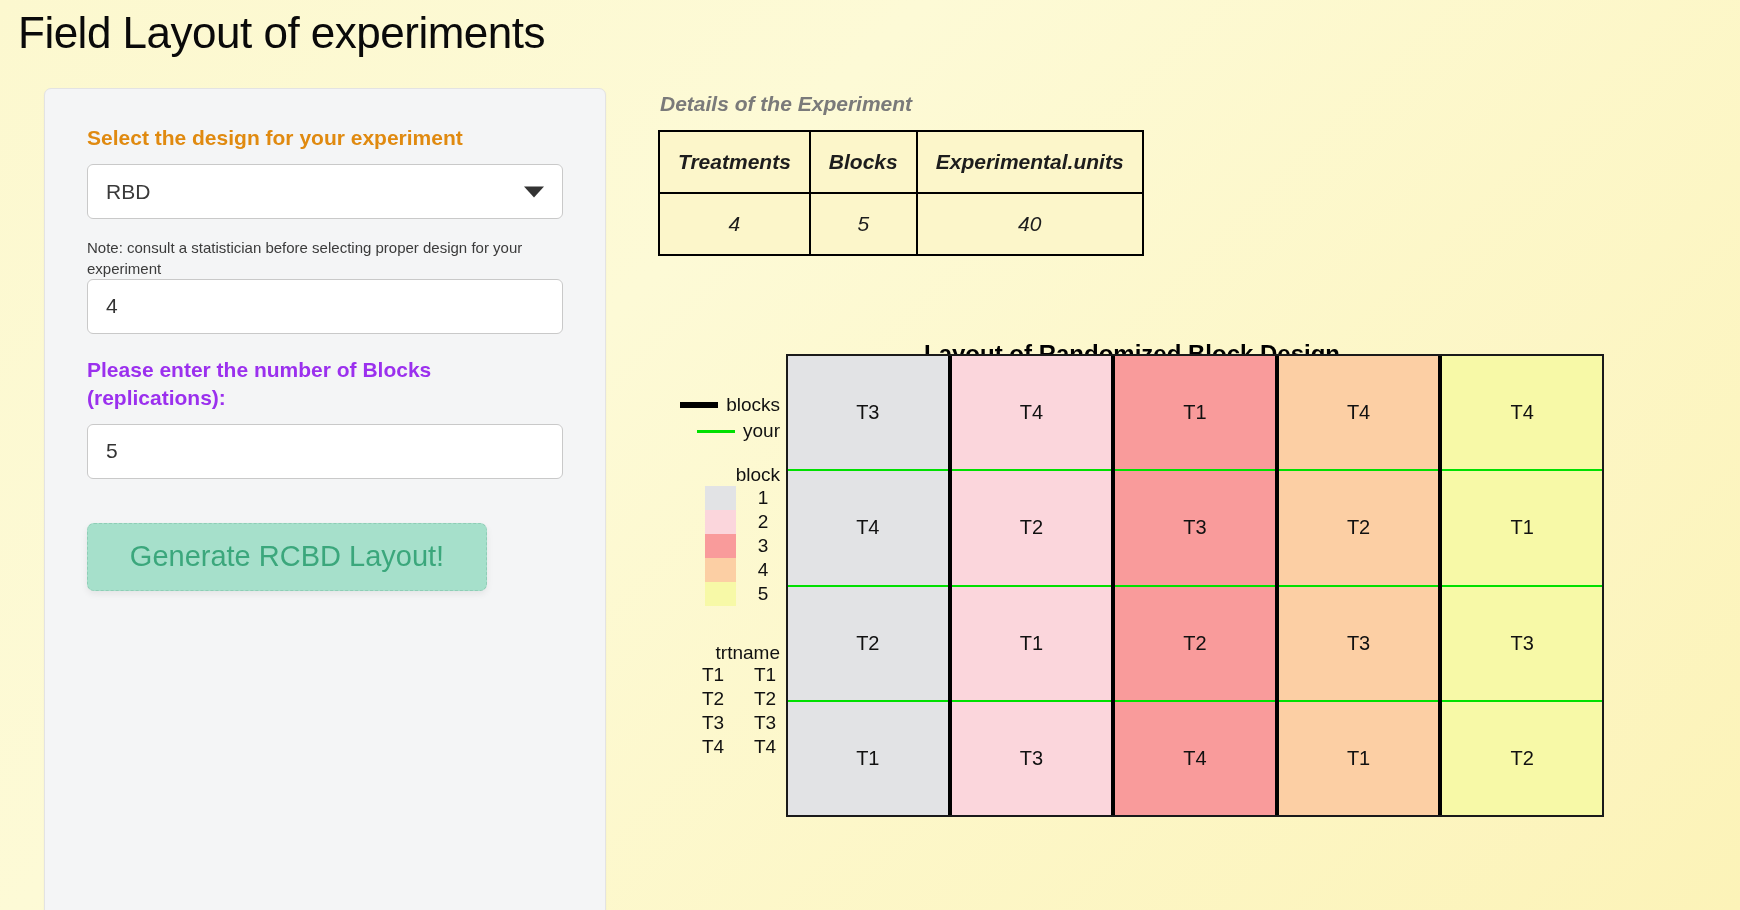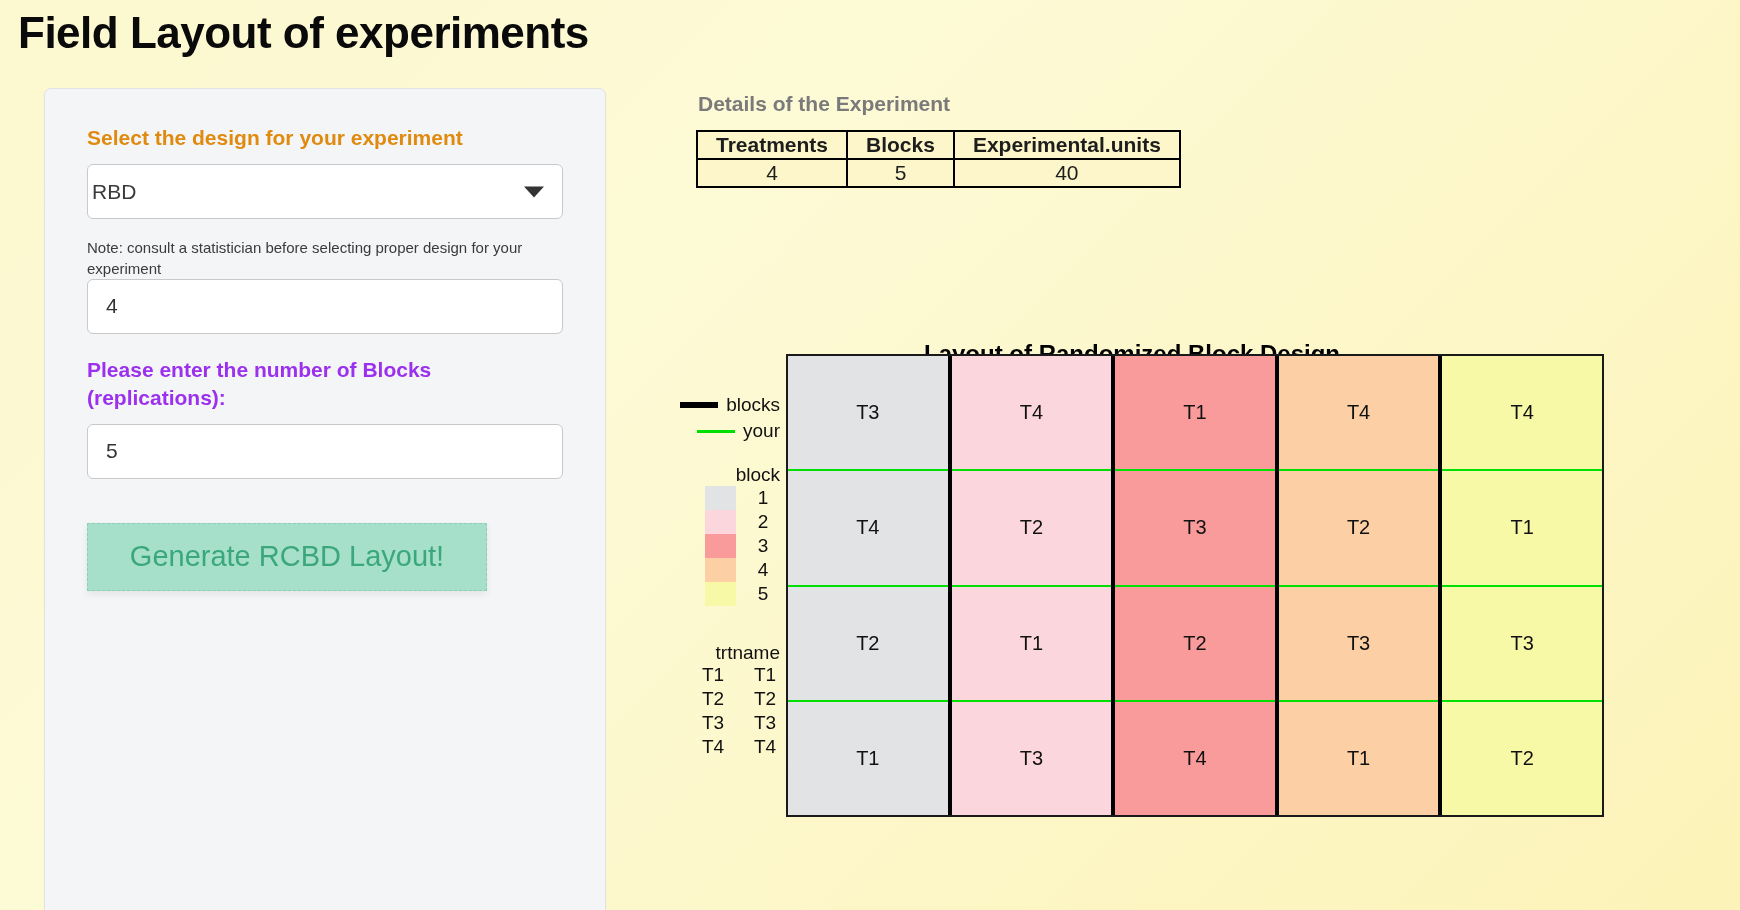--- a/index.html
+++ b/index.html
@@ -5,21 +5,21 @@
   html, body { margin:0; padding:0; }
   body {
     width:1740px; height:910px;
     font-family:"Liberation Sans", sans-serif;
     background:linear-gradient(135deg,#FCF8CF 0%,#FDFAD6 35%,#FCF3B8 100%);
     overflow:hidden;
     position:relative;
   }
   #page-title{
     position:absolute; left:18px; top:8px;
-    font-size:44px; font-weight:bold; color:#0a0a0a;
+    font-size:44px; font-weight:normal; color:#0a0a0a;
     letter-spacing:-0.5px;
     font-family:"Liberation Sans", sans-serif;
   }
 
   
   #sidebar{
     position:absolute; left:44px; top:88px;
     width:562px; height:904px;
     background:#F4F5F6;
     border:1px solid #E3E3E3;
@@ -43,21 +43,21 @@
   }
   .note{
     color:#3b3b3b; font-size:15px; line-height:1.35;
     margin:19px 0 0 0;
   }
   .select-box{
     position:relative;
     height:55px; background:#fff;
     border:1px solid #C9C9C9; border-radius:6px;
     display:flex; align-items:center;
-    padding:0 4px;
+    padding:0 18px;
     font-size:21px; color:#3a3a3a;
     box-sizing:border-box;
     text-align:center;
   }
   .caret{
     position:absolute; right:18px; top:50%; transform:translateY(-50%);
     width:0;height:0;border-left:10px solid transparent;border-right:10px solid transparent;
     border-top:11px solid #333;
   }
   .txt-input{
@@ -66,43 +66,43 @@
     display:flex; align-items:center;
     padding:0 18px;
     font-size:21px; color:#333;
     box-sizing:border-box;
   }
   .gen-btn{
     margin-top:44px;
     width:398px; height:66px;
     background:#A6E0CB;
     border:1px dashed #8FCDB6;
-    border-radius:0;
+    border-radius:7px;
     display:flex; align-items:center; justify-content:center;
     font-size:29px; color:#3BA77C;
     box-shadow:0 3px 7px rgba(0,0,0,.07);
   }
   .foot-bold{
     color:#1b1b1b; font-weight:bold; font-size:21px;
     margin-top:28px;
   }
 
   
-  #main{ position:absolute; left:696px; top:92px; }
+  #main{ position:absolute; left:658px; top:92px;font-style:italic; }
   .details-title{
     color:#7A7A7A; font-size:21px; font-weight:bold;
     margin:0 0 14px 2px;
   }
   table.details{
     border-collapse:collapse;
     background:#FBF4C3;
   }
   table.details th, table.details td{
     border:2px solid #000;
-    padding:1px 18px;
+    padding:18px 18px;
     font-size:21px;
     text-align:center;
     background:#FCF6CA;
     color:#1d1d1d;
   }
   table.details th{ font-weight:bold; }
   table.details td{ font-weight:normal; }
 
   
   #plot{ position:absolute; left:658px; top:340px; width:1000px; height:520px; }

